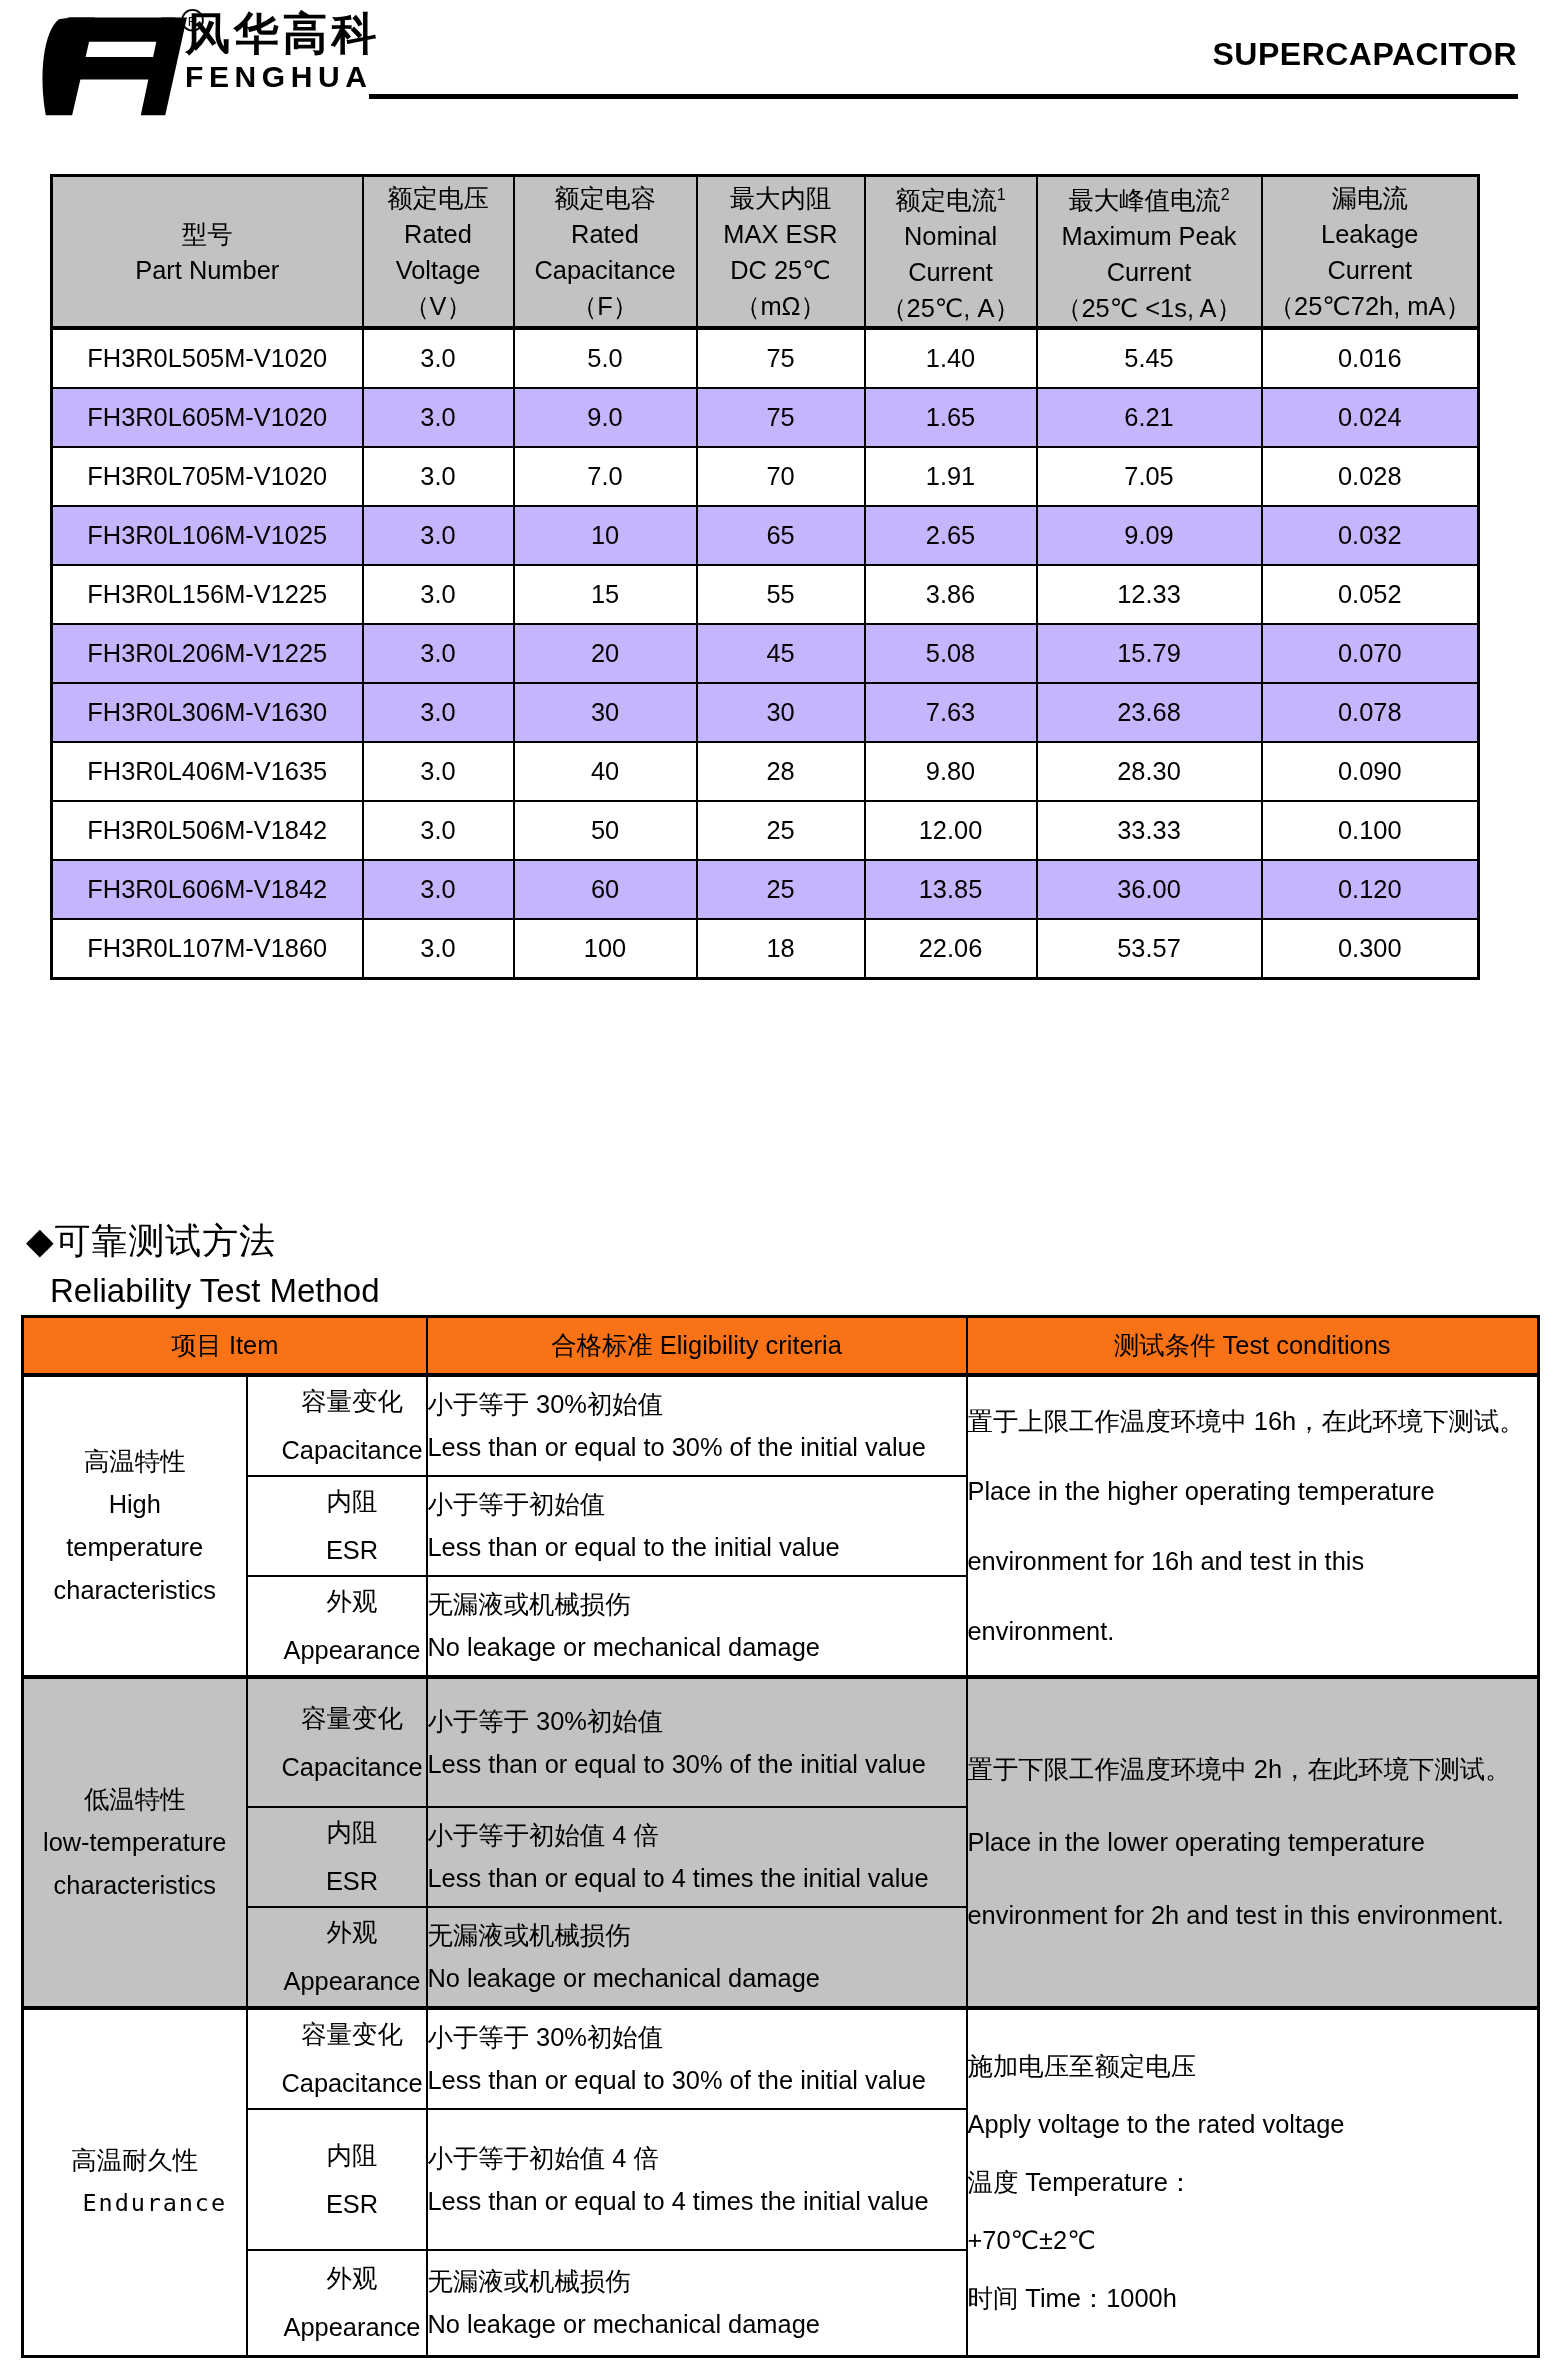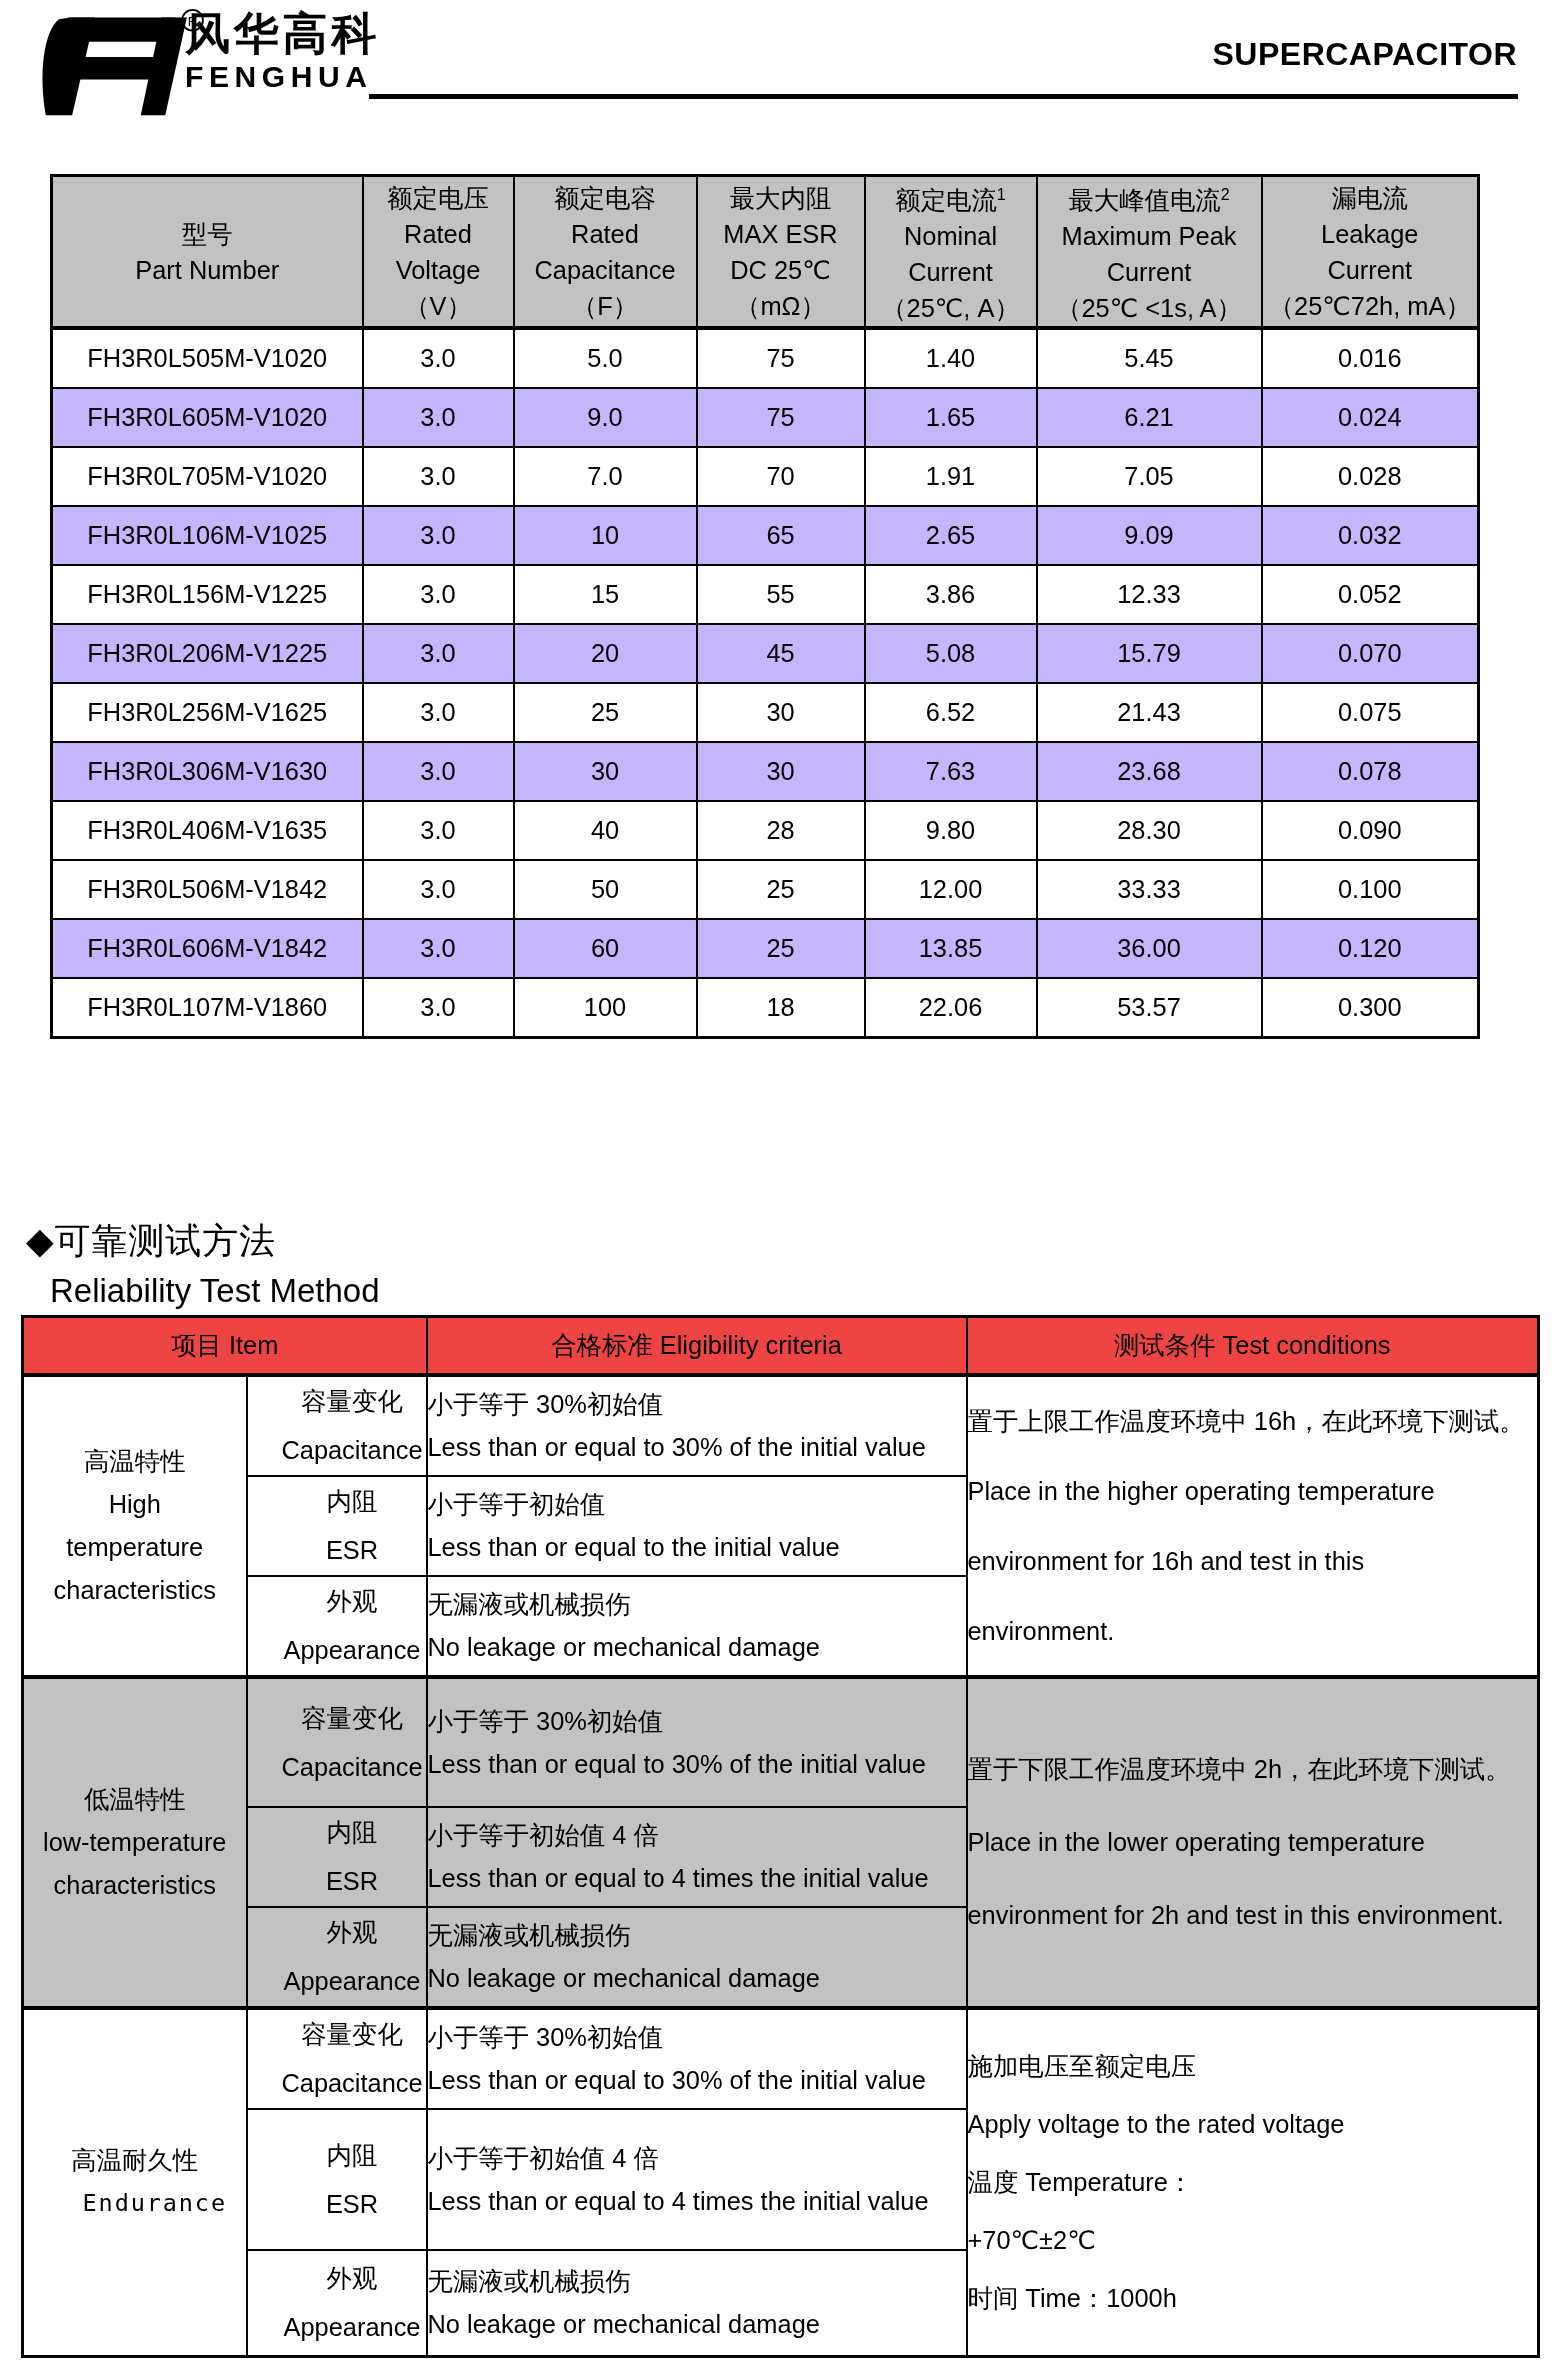--- a/index.html
+++ b/index.html
@@ -27,21 +27,21 @@
 
   
   .sec-head{position:absolute;left:26px;top:1219px;}
   .sec-cn{font-size:36px;line-height:43px;letter-spacing:0.9px;}
   .sec-en{font-size:33px;line-height:40px;margin-left:24px;margin-top:9.4px;}
 
   
   .rel{position:absolute;left:21px;top:1315px;width:1515px;border:3.8px solid #000;}
   .rel th,.rel td{border:2.8px solid #000;vertical-align:middle;font-size:25.4px;font-weight:400;
                   padding:0;overflow:hidden;background:#ffffff;}
-  .rel thead th{background:#ef4444;height:55px;text-align:center;border-bottom:3.8px solid #000;}
+  .rel thead th{background:#f97316;height:55px;text-align:center;border-bottom:3.8px solid #000;}
   .rel tr.gstart td{border-top:4.7px solid #000;}
   .rel tr.gray td{background:#c2c2c2;}
   .glabel{text-align:center;}
   .glabel div{line-height:43px;}
   .endurance-line{letter-spacing:1.9px;font-family:"DejaVu Sans Mono","Liberation Mono",monospace;font-size:23.5px;padding-left:40px;}
   .item{text-align:center;}
   .item div{line-height:49px;padding-left:31px;}
   .crit{text-align:left;padding-left:15px;}
   .crit div{line-height:43px;}
   .cond{text-align:left;padding-left:17px;padding-right:9.4px;}
@@ -173,29 +173,20 @@
         </tr>
         <tr class="alt">
           <td>FH3R0L206M-V1225</td>
           <td>3.0</td>
           <td>20</td>
           <td>45</td>
           <td>5.08</td>
           <td>15.79</td>
           <td>0.070</td>
         </tr>
-        <tr>
-          <td>FH3R0L256M-V1625</td>
-          <td>3.0</td>
-          <td>25</td>
-          <td>30</td>
-          <td>6.52</td>
-          <td>21.43</td>
-          <td>0.075</td>
-        </tr>
         <tr class="alt">
           <td>FH3R0L306M-V1630</td>
           <td>3.0</td>
           <td>30</td>
           <td>30</td>
           <td>7.63</td>
           <td>23.68</td>
           <td>0.078</td>
         </tr>
         <tr>

